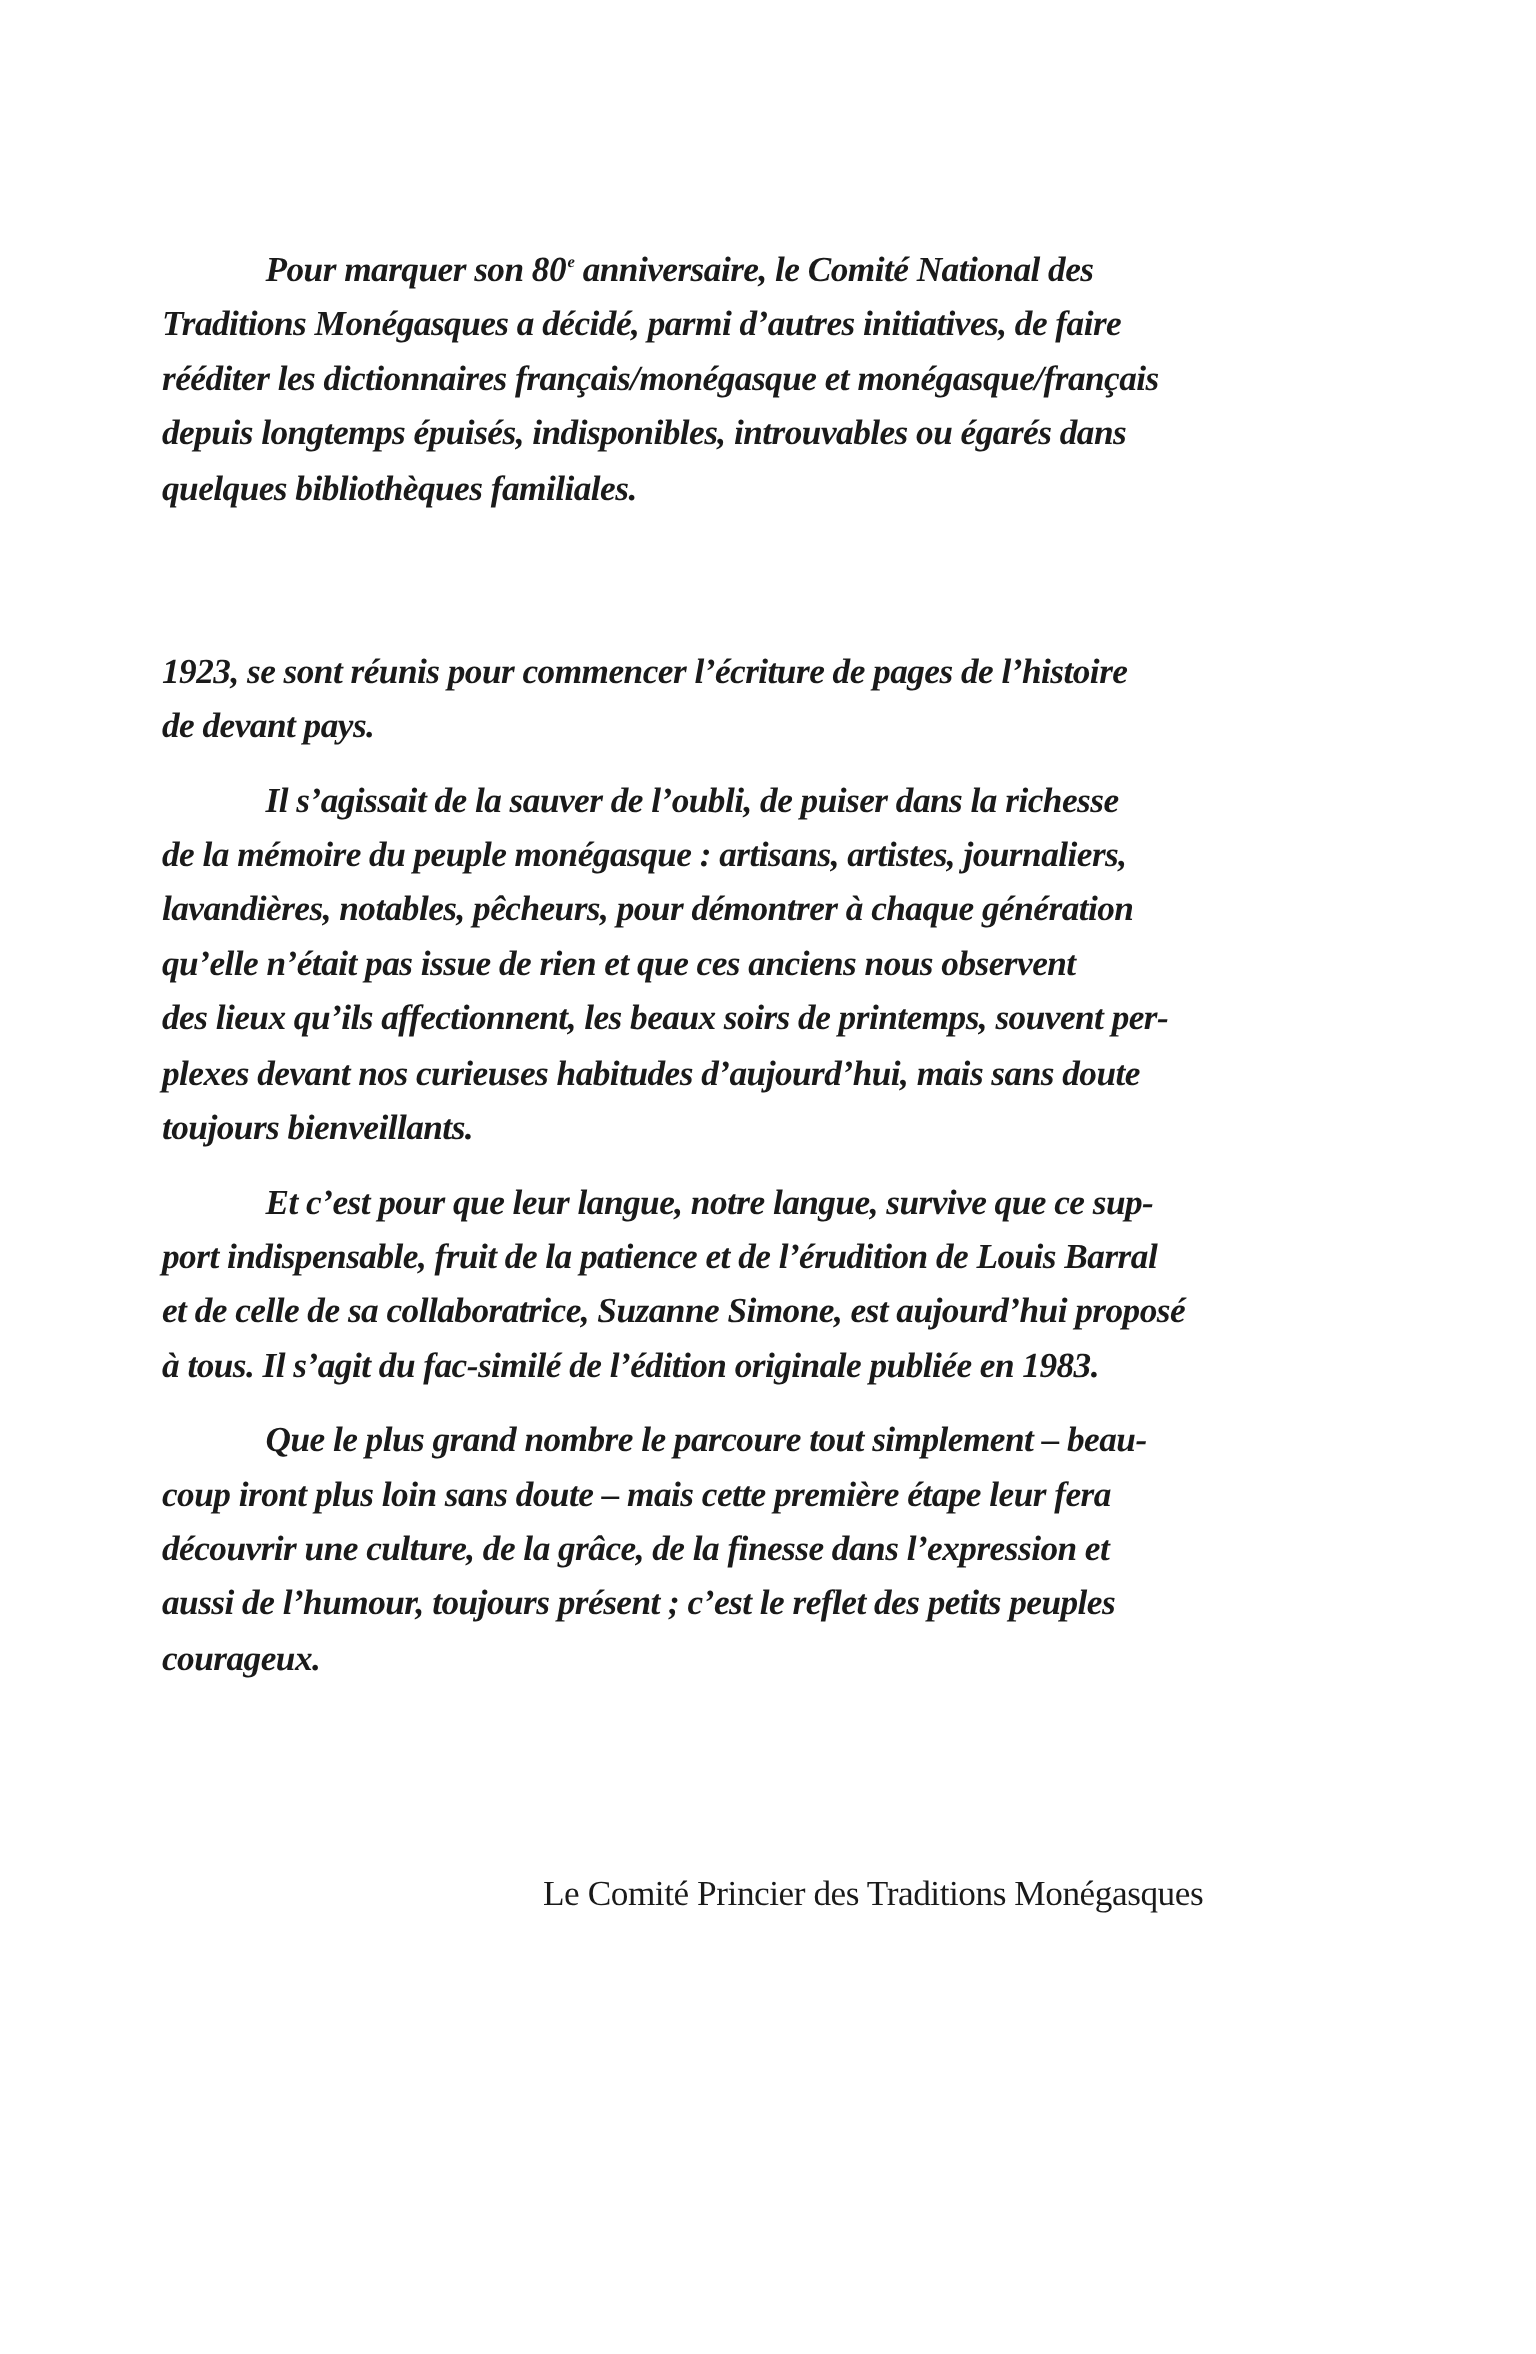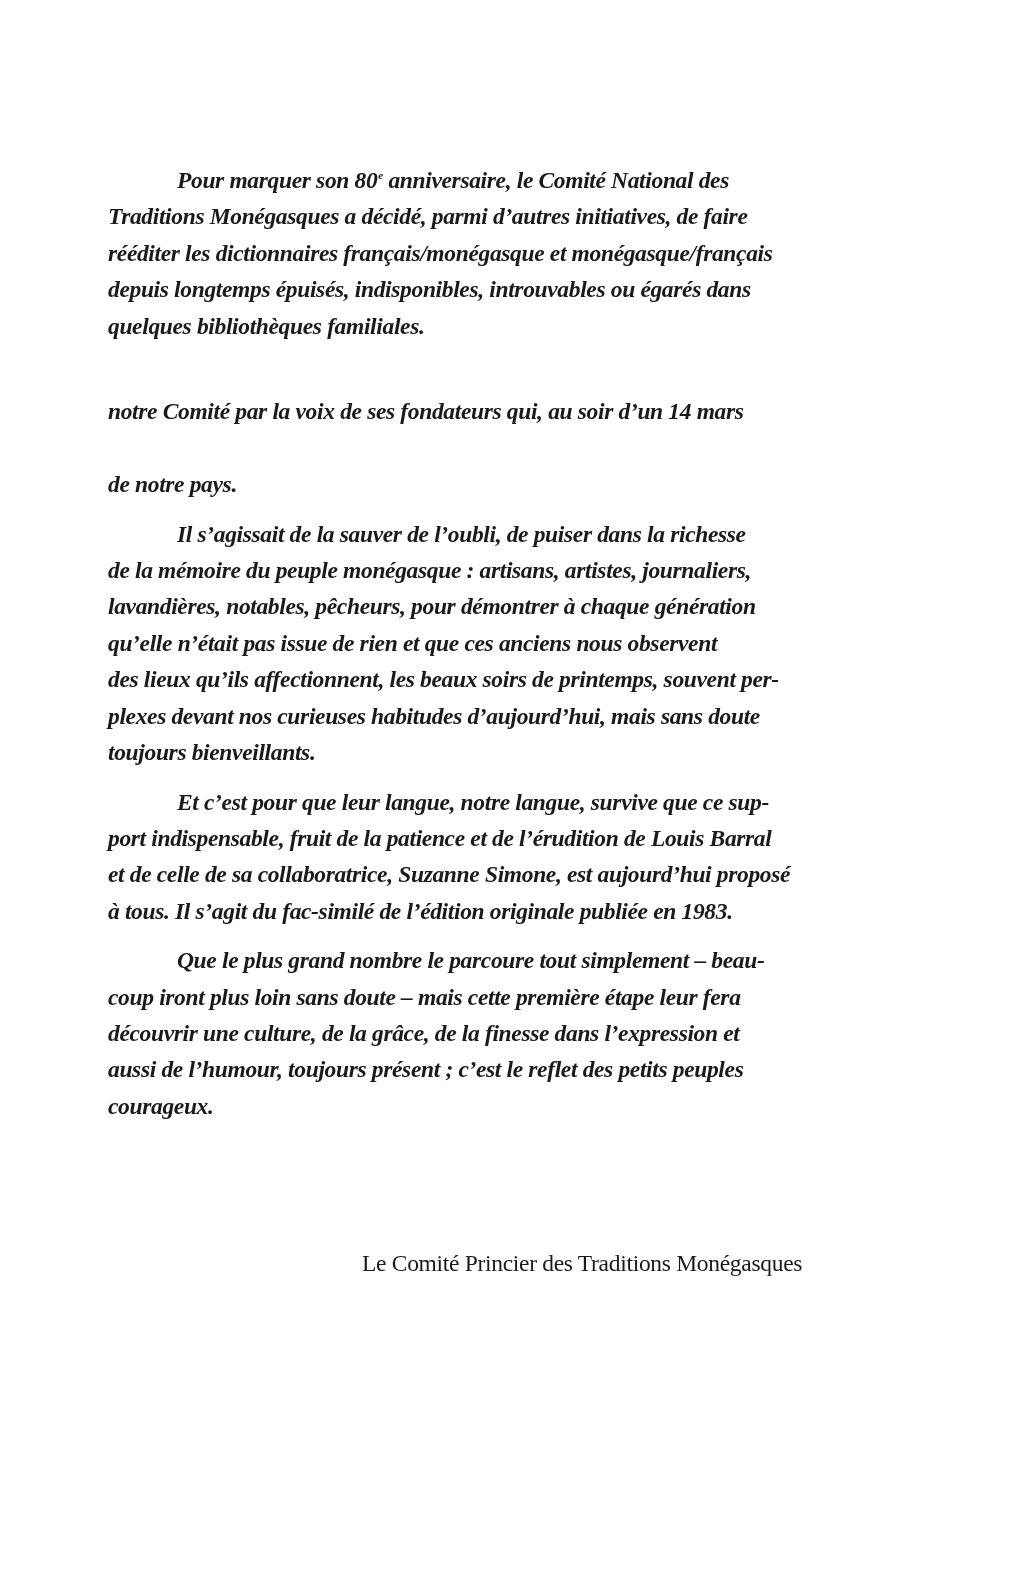--- a/index.html
+++ b/index.html
@@ -52,21 +52,21 @@
       white-space: nowrap;
     }
   </style>
 </head>
 <body>
 
 <div class="page">
 
   <p class="para"><span class="line">Pour marquer son 80</span><sup class="ord">e</sup> <span class="line">anniversaire, le Comité National des</span><br><span class="line">Traditions Monégasques a décidé, parmi d’autres initiatives, de faire</span><br><span class="line">rééditer les dictionnaires français/monégasque et monégasque/français</span><br><span class="line">depuis longtemps épuisés, indisponibles, introuvables ou égarés dans</span><br><span class="line">quelques bibliothèques familiales.</span></p>
 
-  <p class="para"><br><span class="line">notre Comité par la voix de ses fondateurs qui, au soir d’un 14 mars</span><br><br><span class="line">de notre pays.</span></p>
+  <p class="para"><br><br><span class="line">1923, se sont réunis pour commencer l’écriture de pages de l’histoire</span><br><span class="line">de devant pays.</span></p>
 
   <p class="para"><span class="line">Il s’agissait de la sauver de l’oubli, de puiser dans la richesse</span><br><span class="line">de la mémoire du peuple monégasque : artisans, artistes, journaliers,</span><br><span class="line">lavandières, notables, pêcheurs, pour démontrer à chaque génération</span><br><span class="line">qu’elle n’était pas issue de rien et que ces anciens nous observent</span><br><span class="line">des lieux qu’ils affectionnent, les beaux soirs de printemps, souvent per-</span><br><span class="line">plexes devant nos curieuses habitudes d’aujourd’hui, mais sans doute</span><br><span class="line">toujours bienveillants.</span></p>
 
   <p class="para"><span class="line">Et c’est pour que leur langue, notre langue, survive que ce sup-</span><br><span class="line">port indispensable, fruit de la patience et de l’érudition de Louis Barral</span><br><span class="line">et de celle de sa collaboratrice, Suzanne Simone, est aujourd’hui proposé</span><br><span class="line">à tous. Il s’agit du fac-similé de l’édition originale publiée en 1983.</span></p>
 
   <p class="para"><span class="line">Que le plus grand nombre le parcoure tout simplement – beau-</span><br><span class="line">coup iront plus loin sans doute – mais cette première étape leur fera</span><br><span class="line">découvrir une culture, de la grâce, de la finesse dans l’expression et</span><br><span class="line">aussi de l’humour, toujours présent ; c’est le reflet des petits peuples</span><br><span class="line">courageux.</span></p>
 
 
 </div>
 

